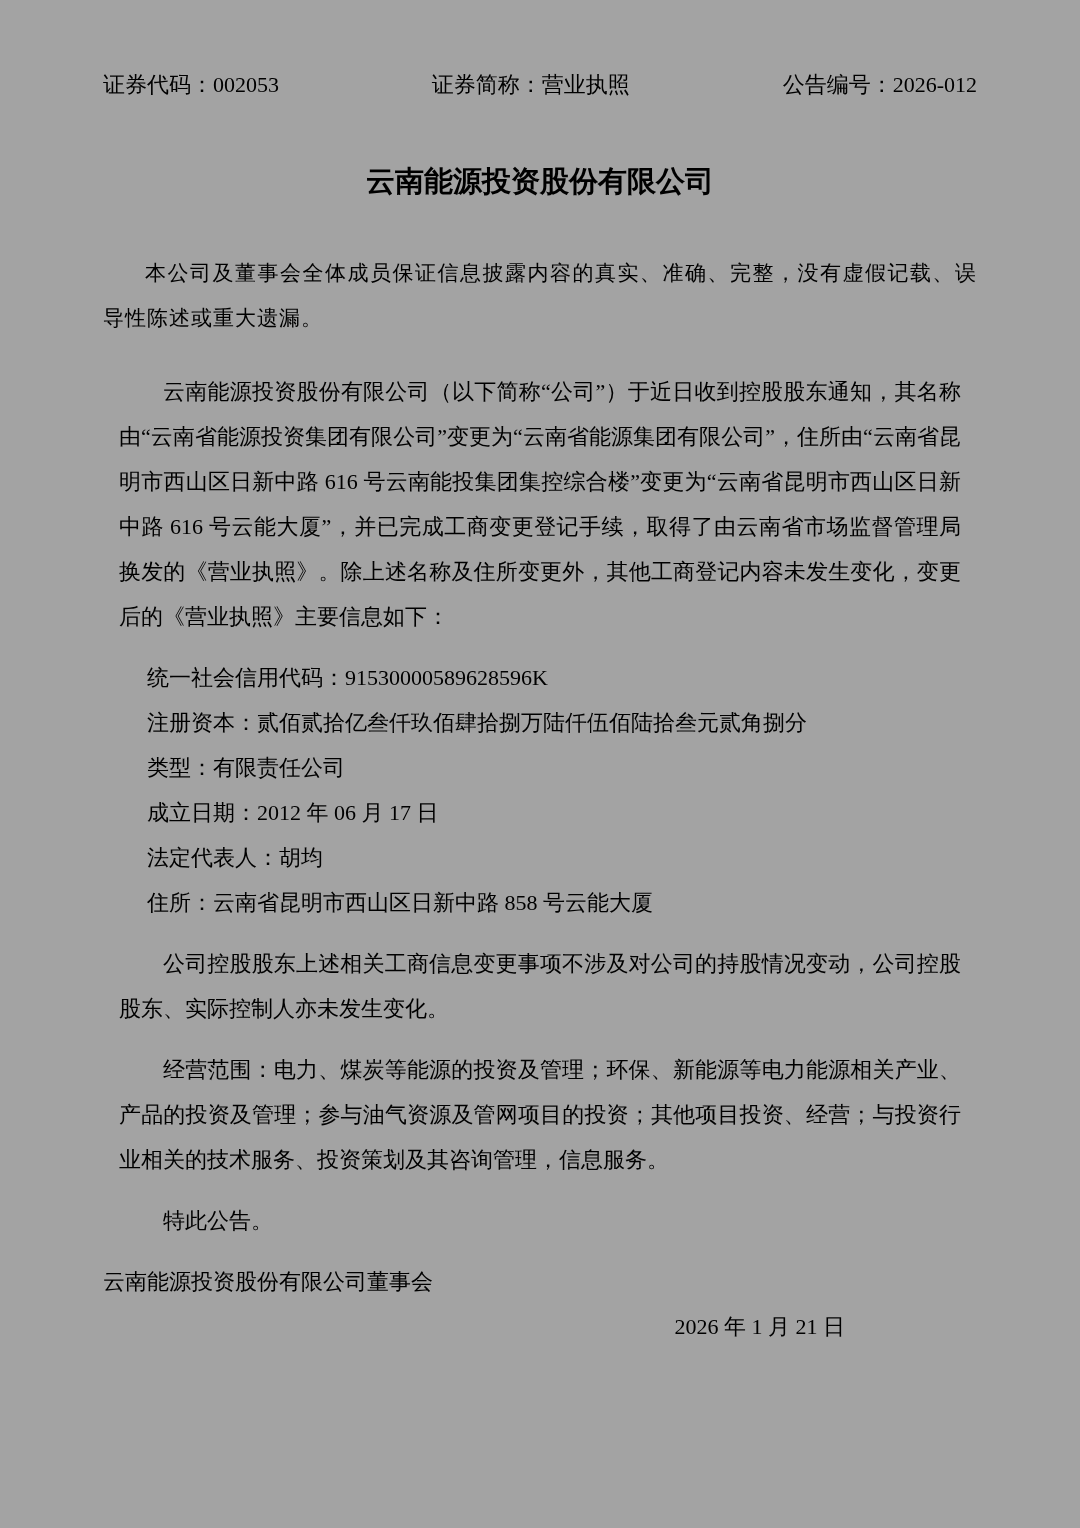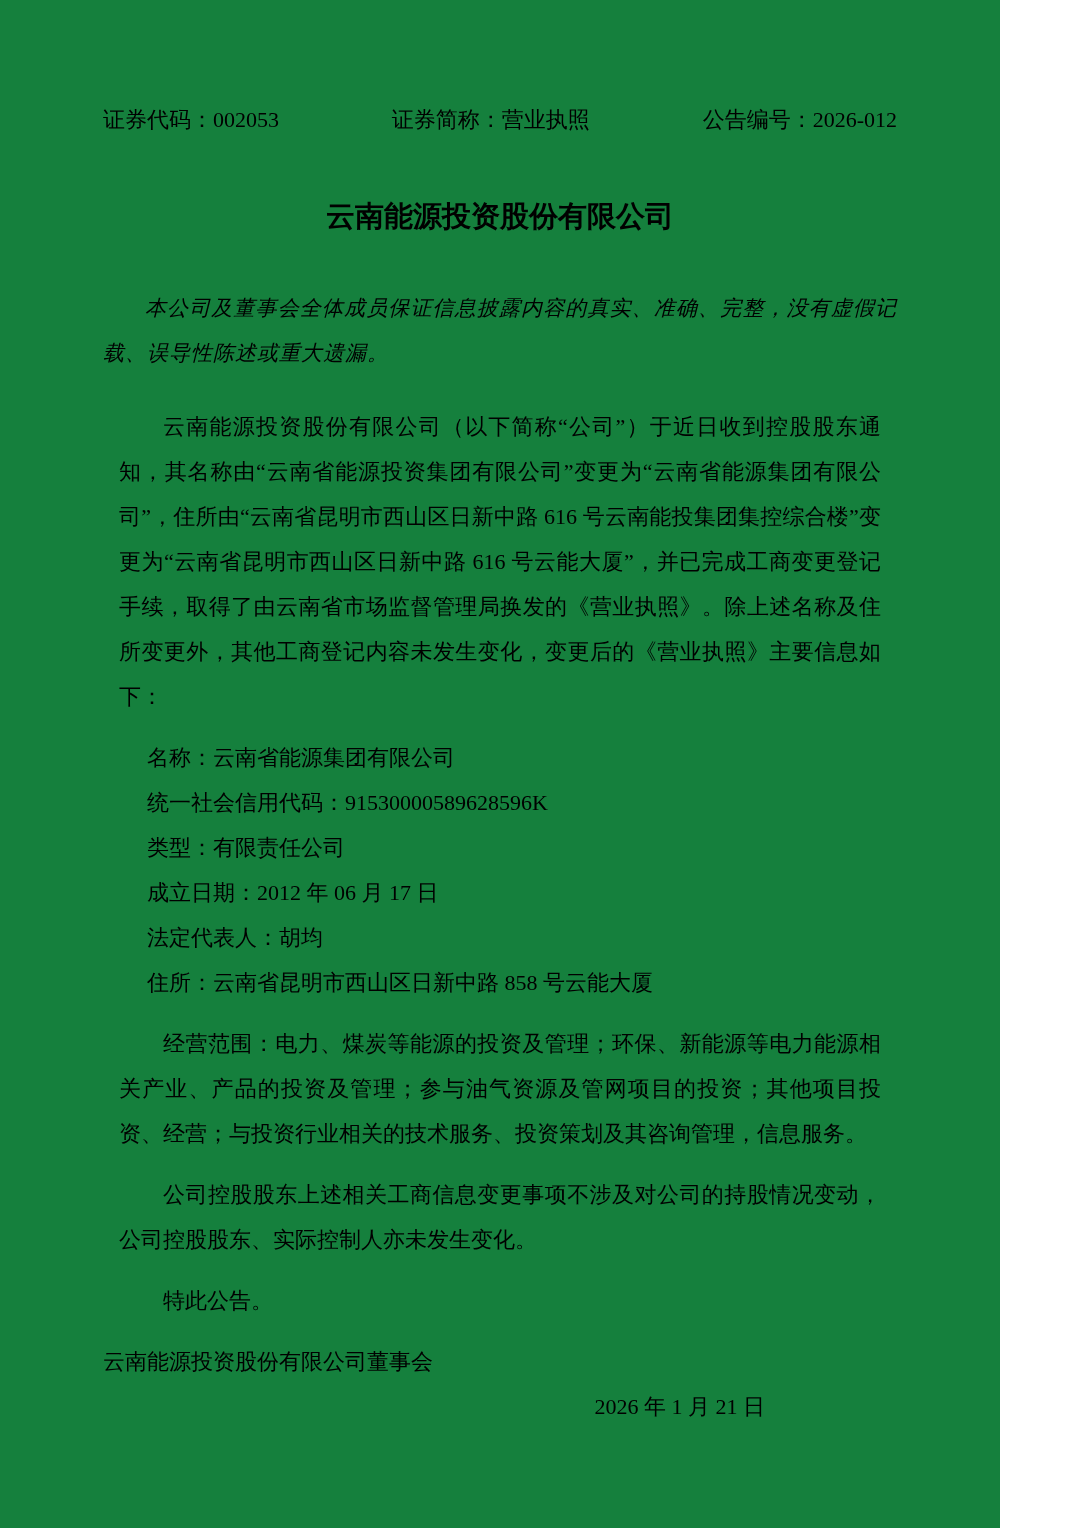--- a/index.html
+++ b/index.html
@@ -5,24 +5,24 @@
   html, body {
     margin: 0;
     padding: 0;
     background: #ffffff;
     color: #000000;
     font-family: "Liberation Serif", "DejaVu Serif", serif;
   }
   .page {
     position: relative;
     box-sizing: border-box;
-    width: 1000px;
+    width: 1080px;
     height: 1528px;
-    background: #15803d;
-    padding: 106px 103px 0 103px;
+    background: #a3a3a3;
+    padding: 71px 103px 0 103px;
     overflow: hidden;
   }
   .doc-header {
     display: flex;
     justify-content: space-between;
     align-items: baseline;
     font-size: 22px;
     line-height: 28px;
     white-space: nowrap;
   }
@@ -30,21 +30,20 @@
     margin-top: 52px;
     text-align: center;
     font-weight: bold;
     font-size: 29px;
     line-height: 60px;
   }
   .disclaimer {
     margin: 40px 0 0 0;
     font-size: 21px;
     line-height: 45px;
-    font-style: italic;
     text-indent: 2em;
     text-align: justify;
     letter-spacing: 1px;
   }
   .doc-body {
     margin-top: 28px;
     font-size: 22px;
     line-height: 45px;
   }
   .para {
@@ -80,30 +79,30 @@
 
   <div class="doc-title">
     <div>云南能源投资股份有限公司</div>
   </div>
 
   <p class="disclaimer">本公司及董事会全体成员保证信息披露内容的真实、准确、完整，没有虚假记载、误导性陈述或重大遗漏。</p>
 
   <div class="doc-body">
     <p class="para">云南能源投资股份有限公司（以下简称“公司”）于近日收到控股股东通知，其名称由“云南省能源投资集团有限公司”变更为“云南省能源集团有限公司”，住所由“云南省昆明市西山区日新中路 616 号云南能投集团集控综合楼”变更为“云南省昆明市西山区日新中路 616 号云能大厦”，并已完成工商变更登记手续，取得了由云南省市场监督管理局换发的《营业执照》。除上述名称及住所变更外，其他工商登记内容未发生变化，变更后的《营业执照》主要信息如下：</p>
 
-    <div class="license-item"><span>名称：</span><span>云南省能源集团有限公司</span></div>
     <div class="license-item"><span>统一社会信用代码：</span><span>91530000589628596K</span></div>
+    <div class="license-item"><span>注册资本：</span><span>贰佰贰拾亿叁仟玖佰肆拾捌万陆仟伍佰陆拾叁元贰角捌分</span></div>
     <div class="license-item"><span>类型：</span><span>有限责任公司</span></div>
     <div class="license-item"><span>成立日期：</span><span>2012 年 06 月 17 日</span></div>
     <div class="license-item"><span>法定代表人：</span><span>胡均</span></div>
     <div class="license-item"><span>住所：</span><span>云南省昆明市西山区日新中路 858 号云能大厦</span></div>
 
+    <p class="para">公司控股股东上述相关工商信息变更事项不涉及对公司的持股情况变动，公司控股股东、实际控制人亦未发生变化。</p>
+
     <p class="para"><span>经营范围：</span><span>电力、煤炭等能源的投资及管理；环保、新能源等电力能源相关产业、产品的投资及管理；参与油气资源及管网项目的投资；其他项目投资、经营；与投资行业相关的技术服务、投资策划及其咨询管理，信息服务。</span></p>
-
-    <p class="para">公司控股股东上述相关工商信息变更事项不涉及对公司的持股情况变动，公司控股股东、实际控制人亦未发生变化。</p>
 
     <p class="para">特此公告。</p>
   </div>
 
   <div class="signature">
     <div class="sig-name">云南能源投资股份有限公司董事会</div>
     <div class="sig-date">2026 年 1 月 21 日</div>
   </div>
 
 </div>

